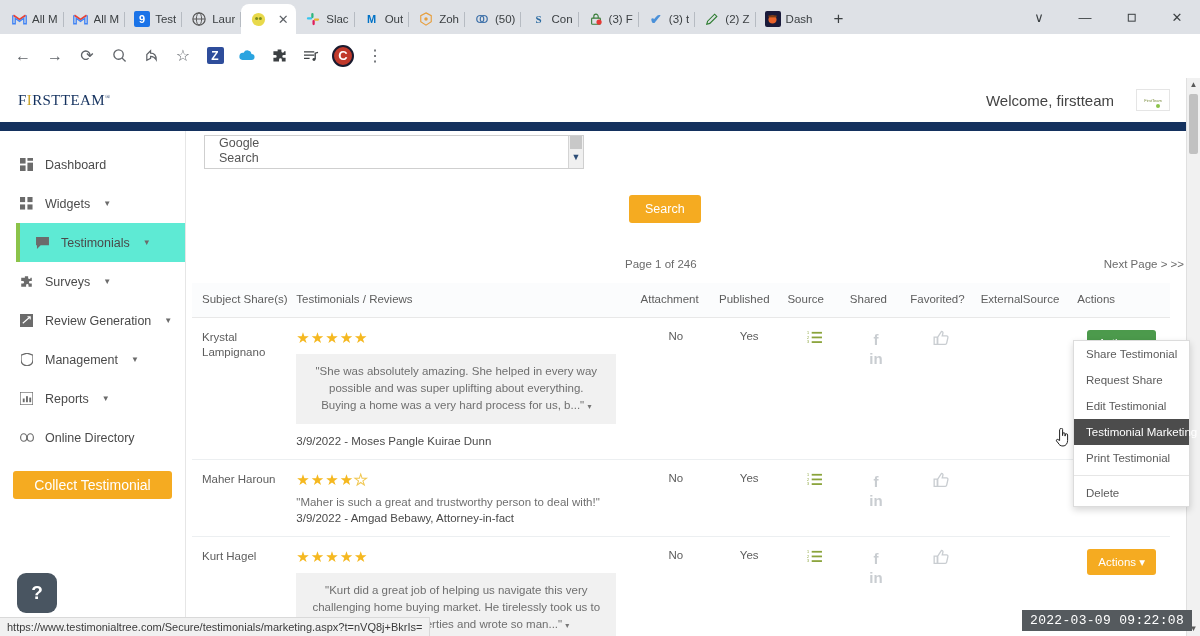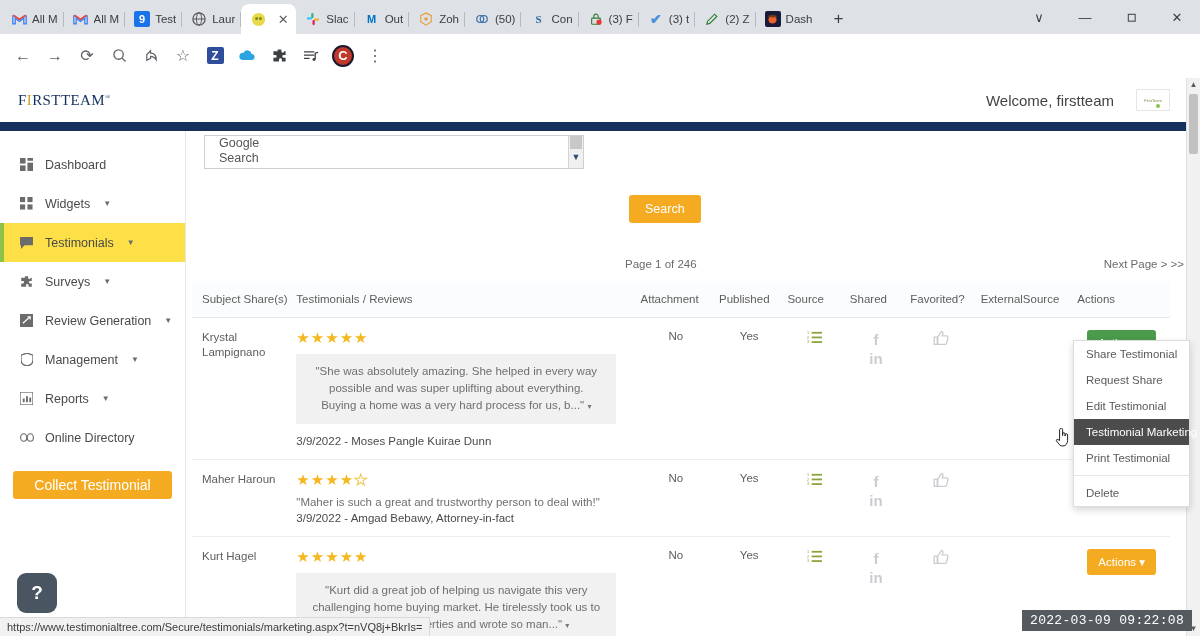--- a/index.html
+++ b/index.html
@@ -122,21 +122,21 @@
   .sidebar {
     width: 186px; flex: 0 0 186px; background: #fff;
     border-right: 1px solid #e6e6e6; padding-top: 14px;
     position: relative;
   }
   .nav-item {
     height: 39px; display: flex; align-items: center;
     gap: 11px; padding-left: 19px;
     font-size: 12.5px; color: #4a4a4a; position: relative;
   }
-  .nav-item.active { background: #fde047; }
+  .nav-item.active { background: #5eead4; margin-left: 16px; }
   .nav-item.active::before {
     content: ""; position: absolute; left: 0; top: 0; bottom: 0;
     width: 4px; background: #8bc34a;
   }
   .nav-ico {
     width: 15px; flex: 0 0 15px; display: flex;
     align-items: center; justify-content: center;
     color: #6b6b6b; font-size: 12px;
   }
   .caret { font-size: 8px; color: #6b6b6b; margin-left: 2px; }

